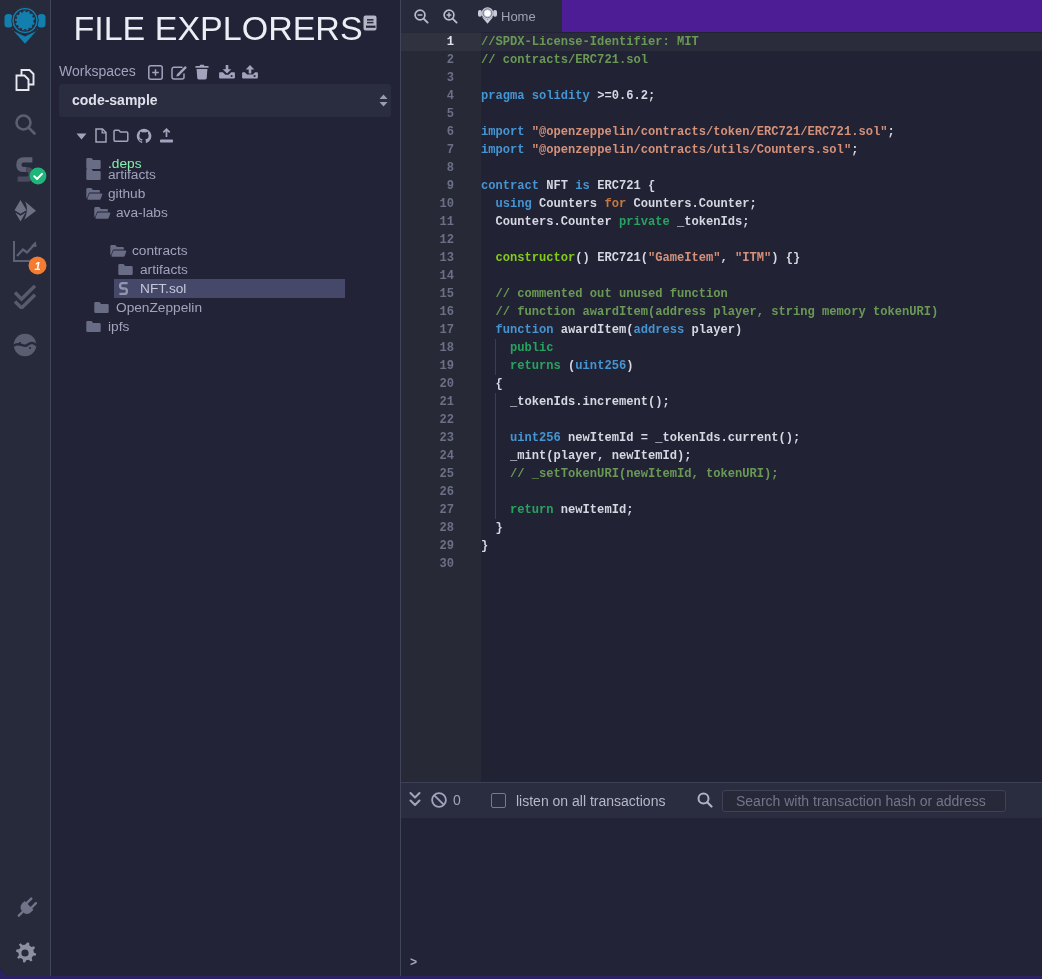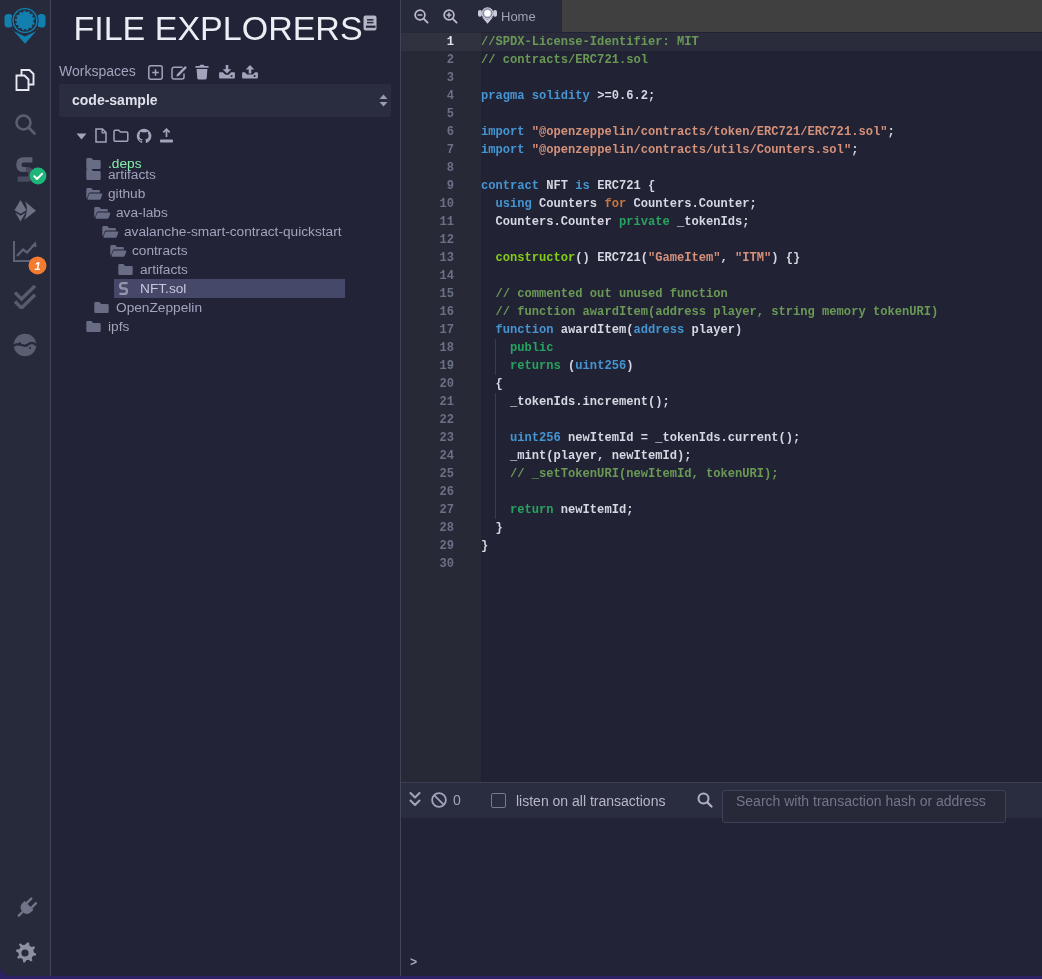--- a/index.html
+++ b/index.html
@@ -12,21 +12,21 @@
 
 #panel { position:absolute; left:52px; top:0; width:349px; height:976px; background:#222336; border-right:1px solid #41455a; }
 #panel h1 { position:absolute; left:21.5px; top:9px; font-size:34px; font-weight:400; color:#eceef5; letter-spacing:0px; }
 .ws-label { position:absolute; left:7px; top:63px; font-size:14px; color:#a2a3bd; }
 #dropdown { position:absolute; left:7px; top:84px; width:332px; height:33px; background:#2a2c3f; border-radius:3px; }
 #dropdown .txt { position:absolute; left:13px; top:8px; font-size:14px; font-weight:700; color:#dfe0ea; }
 .tree-row { position:absolute; height:19px; font-size:13.7px; color:#a2a3bd; line-height:19px; white-space:nowrap; }
 #sel-row { position:absolute; left:62px; top:279px; width:231px; height:19px; background:#464869; }
 
 #main { position:absolute; left:401px; top:0; width:641px; height:976px; }
-#tabbar { position:absolute; left:0; top:0; width:641px; height:32px; background:#404040; }
+#tabbar { position:absolute; left:0; top:0; width:641px; height:32px; background:#4c1d95; }
 #tabbar .lseg { position:absolute; left:0; top:0; width:161px; height:32px; background:#272a3b; }
 #activetab { position:absolute; left:161px; top:0; width:153px; height:32px; background:#1f2231; border-left:1px solid #3a3e4e; border-right:1px solid #3a3e4e; }
 #activetab .t { position:absolute; left:27px; top:8.5px; font-size:13px; color:#eef0f6; }
 #hometab { position:absolute; left:100px; top:8.5px; font-size:13px; color:#9fa1b5; }
 
 #editor { position:absolute; left:0; top:32px; width:641px; height:750px; background:#212334; }
 #gutter { position:absolute; left:0; top:0; width:80px; height:750px; background:#272937; }
 .ln { position:absolute; width:53px; text-align:right; font-family:"Liberation Mono", monospace; font-size:12.1px; font-weight:700; line-height:18px; color:#6b7086; }
 #hl1 { position:absolute; left:0; top:1px; width:641px; height:18px; background:rgba(255,255,255,0.045); }
 .cl { position:absolute; left:80px; font-family:"Liberation Mono", monospace; font-size:12.1px; font-weight:700; line-height:18px; color:#d6d7e2; white-space:pre; }
@@ -35,21 +35,21 @@
 .g { color:#27a35f; } 
 .p { color:#84cc16; } 
 .o { color:#c67840; } 
 .s { color:#d6917a; } 
 .guide { position:absolute; width:1px; background:#3a3e52; left:94px; }
 
 #terminal { position:absolute; left:0; top:782px; width:641px; height:194px; background:#222336; }
 #termbar { position:absolute; left:0; top:0; width:641px; height:36px; background:#2a2c3f; border-top:1px solid #3c4054; }
 #checkbox { position:absolute; left:90px; top:10px; width:15px; height:15px; border:1px solid #777a8e; border-radius:2px; }
 #listen { position:absolute; left:115px; top:10px; font-size:14px; color:#b6b8c7; }
-#searchinput { position:absolute; left:321px; top:7px; width:284px; height:33px; background:#272939; border:1px solid #3f4254; border-radius:3px; color:#73768a; font-size:14px; line-height:20px; padding-left:13px; white-space:nowrap; overflow:hidden; }
+#searchinput { position:absolute; left:321px; top:7px; width:284px; height:22px; background:#272939; border:1px solid #3f4254; border-radius:3px; color:#73768a; font-size:14px; line-height:20px; padding-left:13px; white-space:nowrap; overflow:hidden; }
 #prompt { position:absolute; left:9px; top:174px; font-family:"Liberation Mono", monospace; font-weight:700; font-size:12px; color:#a8aabb; }
 </style>
 </head>
 <body>
 <div id="app">
   <div id="iconbar">
 
     <svg class="abs" style="left:4px;top:7px" width="42" height="37" viewBox="0 0 42 37">
       <rect x="0.5" y="7" width="8" height="13.5" rx="3.5" fill="#137fae"></rect>
       <rect x="33.5" y="7" width="8" height="13.5" rx="3.5" fill="#137fae"></rect>
@@ -186,24 +186,20 @@
             <path d="M1.5 1 h4 l1.6 2 h6.4 a1.2 1.2 0 0 1 1.2 1.2 v6.6 a1.2 1.2 0 0 1 -1.2 1.2 h-12 a1.2 1.2 0 0 1 -1.2 -1.2 v-8.6 a1.2 1.2 0 0 1 1.2 -1.2 z" fill="#686c84"></path>
           </svg></span>artifacts</div>
     <div class="tree-row" style="left:34px;top:183.7px;color:#a2a3bd"><span style="position:relative;display:inline-block;width:22px;height:19px;vertical-align:top"><svg width="17" height="13" viewBox="0 0 17 13" style="position:absolute;left:0;top:3px">
             <path d="M1.3 1 h4 l1.6 2 h5.9 a1.1 1.1 0 0 1 1.1 1.1 v1.4 h-9.8 a1.5 1.5 0 0 0 -1.4 1 l-1.6 4.2 a0.4 0.4 0 0 1 -0.8 -0.2 v-8.3 a1.2 1.2 0 0 1 1 -1.2 z" fill="#686c84"></path>
             <path d="M4.2 6.5 h11.2 a0.9 0.9 0 0 1 0.85 1.2 l-1.5 4.1 a1.3 1.3 0 0 1 -1.2 0.9 h-11.2 a0.9 0.9 0 0 1 -0.85 -1.2 l1.5 -4.1 a1.3 1.3 0 0 1 1.2 -0.9 z" fill="#686c84"></path>
           </svg></span>github</div>
     <div class="tree-row" style="left:42px;top:202.8px;color:#a2a3bd"><span style="position:relative;display:inline-block;width:22px;height:19px;vertical-align:top"><svg width="17" height="13" viewBox="0 0 17 13" style="position:absolute;left:0;top:3px">
             <path d="M1.3 1 h4 l1.6 2 h5.9 a1.1 1.1 0 0 1 1.1 1.1 v1.4 h-9.8 a1.5 1.5 0 0 0 -1.4 1 l-1.6 4.2 a0.4 0.4 0 0 1 -0.8 -0.2 v-8.3 a1.2 1.2 0 0 1 1 -1.2 z" fill="#686c84"></path>
             <path d="M4.2 6.5 h11.2 a0.9 0.9 0 0 1 0.85 1.2 l-1.5 4.1 a1.3 1.3 0 0 1 -1.2 0.9 h-11.2 a0.9 0.9 0 0 1 -0.85 -1.2 l1.5 -4.1 a1.3 1.3 0 0 1 1.2 -0.9 z" fill="#686c84"></path>
           </svg></span>ava-labs</div>
-    <div class="tree-row" style="left:50px;top:221.9px;color:#a2a3bd"><span style="position:relative;display:inline-block;width:22px;height:19px;vertical-align:top"><svg width="17" height="13" viewBox="0 0 17 13" style="position:absolute;left:0;top:3px">
-            <path d="M1.3 1 h4 l1.6 2 h5.9 a1.1 1.1 0 0 1 1.1 1.1 v1.4 h-9.8 a1.5 1.5 0 0 0 -1.4 1 l-1.6 4.2 a0.4 0.4 0 0 1 -0.8 -0.2 v-8.3 a1.2 1.2 0 0 1 1 -1.2 z" fill="#686c84"></path>
-            <path d="M4.2 6.5 h11.2 a0.9 0.9 0 0 1 0.85 1.2 l-1.5 4.1 a1.3 1.3 0 0 1 -1.2 0.9 h-11.2 a0.9 0.9 0 0 1 -0.85 -1.2 l1.5 -4.1 a1.3 1.3 0 0 1 1.2 -0.9 z" fill="#686c84"></path>
-          </svg></span>avalanche-smart-contract-quickstart</div>
     <div class="tree-row" style="left:58px;top:241.0px;color:#a2a3bd"><span style="position:relative;display:inline-block;width:22px;height:19px;vertical-align:top"><svg width="17" height="13" viewBox="0 0 17 13" style="position:absolute;left:0;top:3px">
             <path d="M1.3 1 h4 l1.6 2 h5.9 a1.1 1.1 0 0 1 1.1 1.1 v1.4 h-9.8 a1.5 1.5 0 0 0 -1.4 1 l-1.6 4.2 a0.4 0.4 0 0 1 -0.8 -0.2 v-8.3 a1.2 1.2 0 0 1 1 -1.2 z" fill="#686c84"></path>
             <path d="M4.2 6.5 h11.2 a0.9 0.9 0 0 1 0.85 1.2 l-1.5 4.1 a1.3 1.3 0 0 1 -1.2 0.9 h-11.2 a0.9 0.9 0 0 1 -0.85 -1.2 l1.5 -4.1 a1.3 1.3 0 0 1 1.2 -0.9 z" fill="#686c84"></path>
           </svg></span>contracts</div>
     <div class="tree-row" style="left:66px;top:260.1px;color:#a2a3bd"><span style="position:relative;display:inline-block;width:22px;height:19px;vertical-align:top"><svg width="15" height="13" viewBox="0 0 15 13" style="position:absolute;left:0;top:3px">
             <path d="M1.5 1 h4 l1.6 2 h6.4 a1.2 1.2 0 0 1 1.2 1.2 v6.6 a1.2 1.2 0 0 1 -1.2 1.2 h-12 a1.2 1.2 0 0 1 -1.2 -1.2 v-8.6 a1.2 1.2 0 0 1 1.2 -1.2 z" fill="#686c84"></path>
           </svg></span>artifacts</div>
     <div class="tree-row" style="left:66px;top:279.2px;color:#c6c8da"><span style="position:relative;display:inline-block;width:22px;height:19px;vertical-align:top"><svg width="11" height="15" viewBox="0 0 11 15" style="position:absolute;left:0px;top:2px">
             <path d="M9.6 2.1 H4.7 Q2.1 2.1 2.1 4.6 V5 Q2.1 7.5 4.7 7.5 H6.3" fill="none" stroke="#9296ab" stroke-width="2.3"></path>
             <path d="M6.3 7.5 Q8.9 7.5 8.9 10 V10.4 Q8.9 12.9 6.3 12.9 H1.4" fill="none" stroke="#9296ab" stroke-width="2.3"></path>

